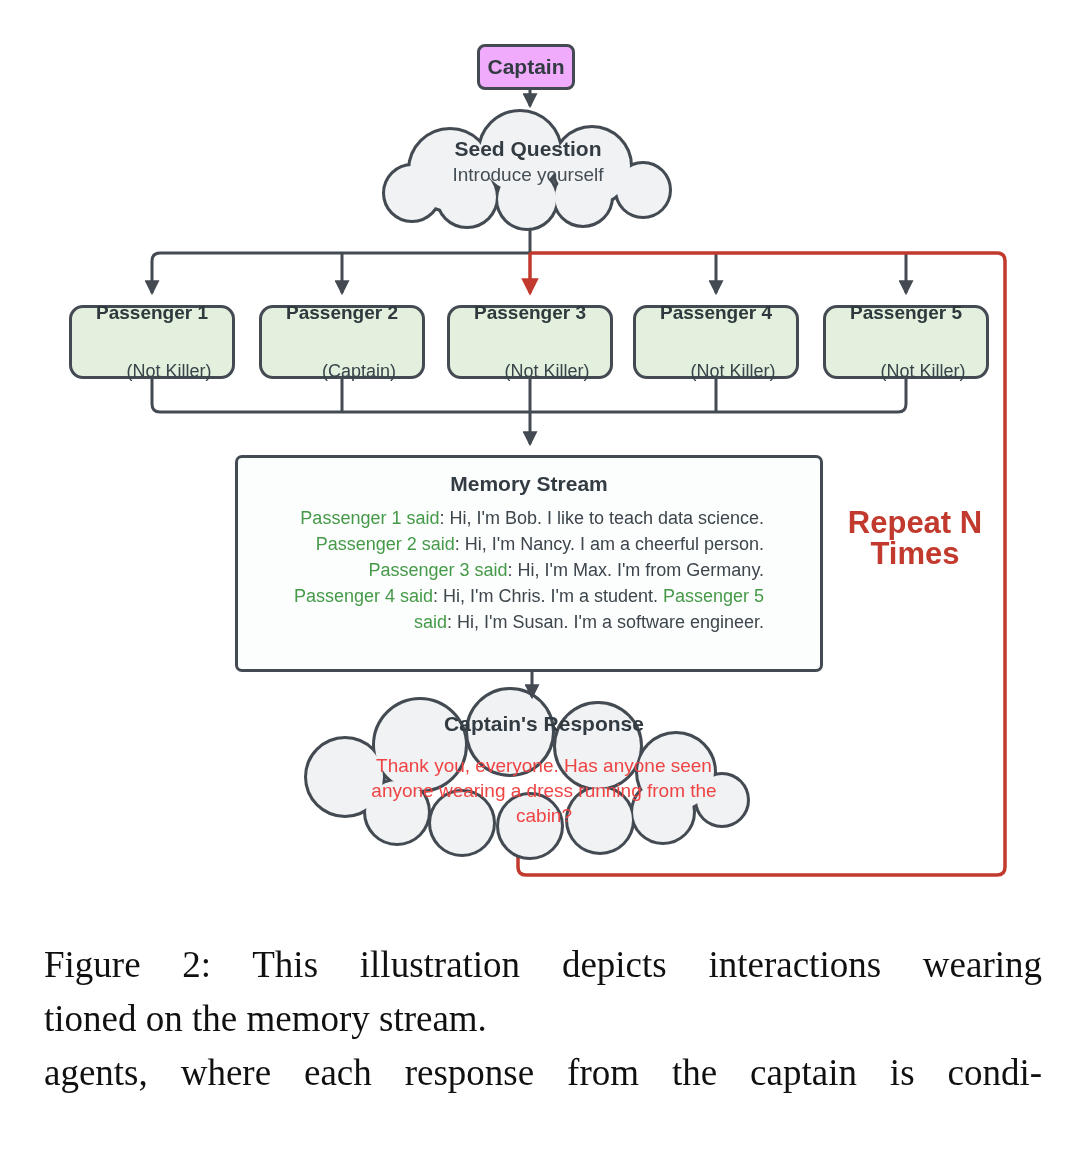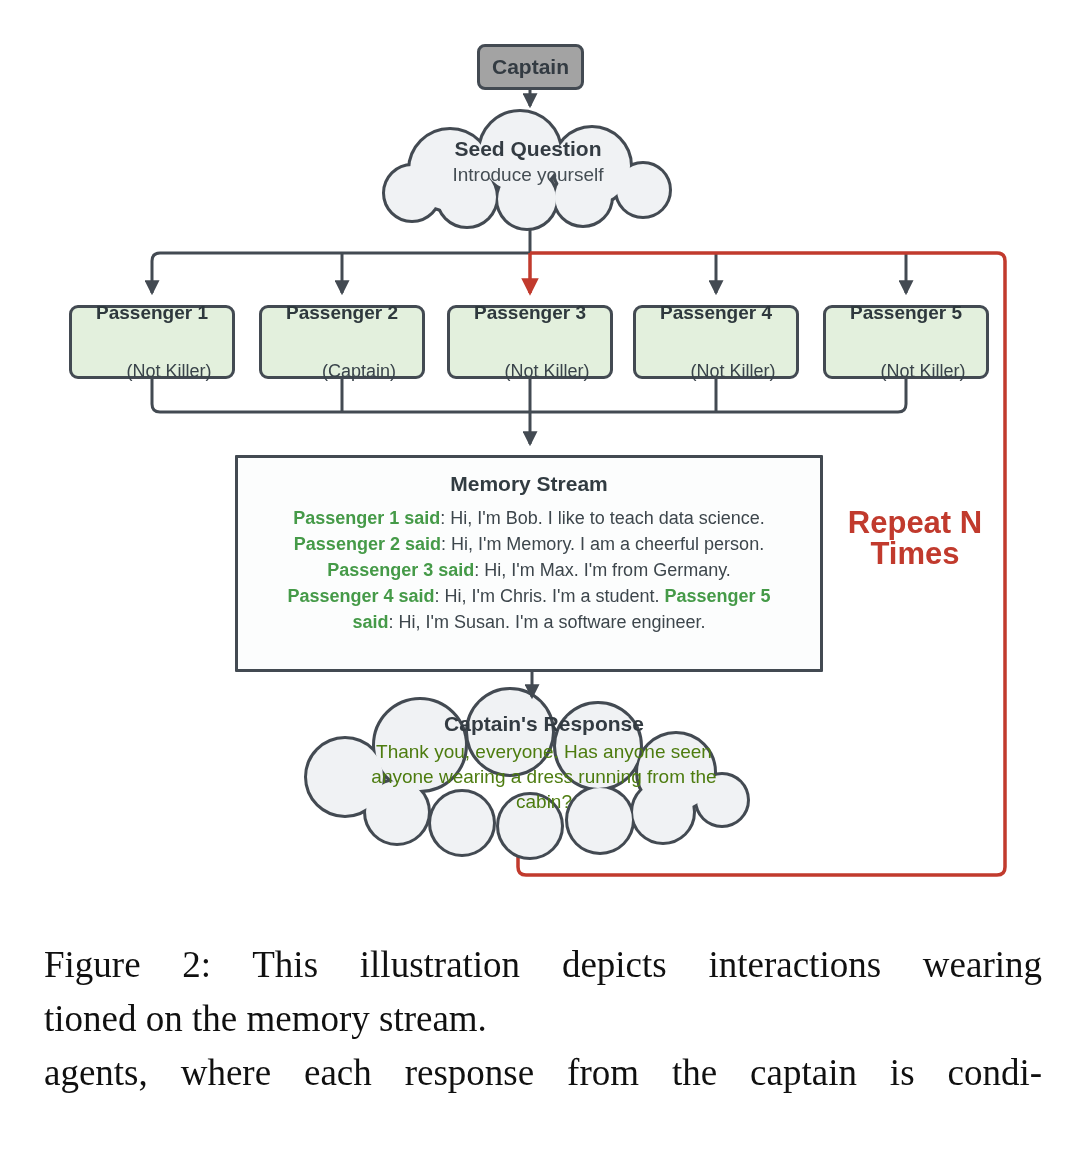--- a/index.html
+++ b/index.html
@@ -7,44 +7,45 @@
     position:relative;width:1080px;height:1150px;background:#ffffff;
     font-family:"Liberation Sans",sans-serif;overflow:hidden;
   }
   #connectors{position:absolute;left:0;top:0;}
   .node{
     position:absolute;box-sizing:border-box;border:3px solid #434a52;
     display:flex;flex-direction:column;align-items:center;justify-content:center;
     text-align:center;
   }
   .captain{
-    left:477px;top:44px;width:107px;height:46px;
-    background:#a3a3a3;border-radius:8px;
+    left:477px;top:44px;width:98px;height:46px;
+    background:#f0abfc;border-radius:8px;
   }
   .captain-label{font-weight:bold;font-size:21px;color:#333b42;}
   .passenger{
-    top:305px;width:166px;height:74px;background:#e3f0dd;border-radius:9px;line-height:1.25;gap:35px;
+    top:305px;width:166px;height:74px;background:#e3f0dd;border-radius:14px;line-height:1.25;gap:35px;
   }
   .p1{left:69px}.p2{left:259px}.p3{left:447px}.p4{left:633px}.p5{left:823px}
   .p-name{font-weight:bold;font-size:19px;color:#2e383d;white-space:nowrap;}
   .p-role{font-size:18px;color:#39434a;white-space:nowrap;margin-left:34px;}
   .memory{
-    left:235px;top:455px;width:588px;height:217px;background:#fcfdfd;border-radius:1px;
+    left:235px;top:455px;width:588px;height:217px;background:#fcfdfd;border-radius:7px;
     justify-content:flex-start;
+    text-align:right;
   }
   .mem-title{margin-top:14px;font-weight:bold;font-size:21px;color:#323c42;}
   .mem-body{margin-top:9px;font-size:18px;line-height:26px;color:#3d464c;}
   .mem-line{white-space:nowrap;}
-  .g{color:#459a48;font-weight:bold;}
+  .g{color:#459a48;font-weight:normal;}
   .cloud-text{position:absolute;text-align:center;}
   .seed-text{left:392px;top:137px;width:272px;}
   .cloud-title{font-weight:bold;font-size:21px;color:#333b42;}
   .cloud-sub{margin-top:3px;font-size:19px;color:#454e54;}
   .resp-text{left:350px;top:712px;width:388px;}
-  .resp-body{margin-top:3px;font-size:19px;line-height:25px;color:#4d7c0f;padding:0 8px;}
+  .resp-body{margin-top:17px;font-size:19px;line-height:25px;color:#ef4444;padding:0 8px;}
   .repeat{
     position:absolute;left:840px;top:507px;width:150px;text-align:center;
     font-weight:bold;font-size:31px;line-height:31px;color:#c13a2d;
   }
   .caption{
     position:absolute;left:44px;top:938px;width:998px;
     font-family:"Liberation Serif",serif;font-size:37px;line-height:54px;color:#101010;
   }
   .cap-line{text-align:justify;text-align-last:justify;}
   .cap-line.last{text-align-last:left;}
@@ -166,21 +167,21 @@
   </div>
   <div class="node passenger p5">
     <span class="p-name">Passenger 5</span>
     <span class="p-role">(Not Killer)</span>
   </div>
 
   <div class="node memory">
     <div class="mem-title">Memory Stream</div>
     <div class="mem-body">
       <div class="mem-line"><span class="g">Passenger 1 said</span><span>: Hi, I'm Bob. I like to teach data science.</span></div>
-      <div class="mem-line"><span class="g">Passenger 2 said</span><span>: Hi, I'm Memory. I am a cheerful person.</span></div>
+      <div class="mem-line"><span class="g">Passenger 2 said</span><span>: Hi, I'm Nancy. I am a cheerful person.</span></div>
       <div class="mem-line"><span class="g">Passenger 3 said</span><span>: Hi, I'm Max. I'm from Germany.</span></div>
       <div class="mem-line"><span class="g">Passenger 4 said</span><span>: Hi, I'm Chris. I'm a student. </span><span class="g">Passenger 5</span></div>
       <div class="mem-line"><span class="g">said</span><span>: Hi, I'm Susan. I'm a software engineer.</span></div>
     </div>
   </div>
 
   <div class="repeat">Repeat N Times</div>
 
   <div class="cloud-text resp-text">
     <div class="cloud-title">Captain's Response</div>

